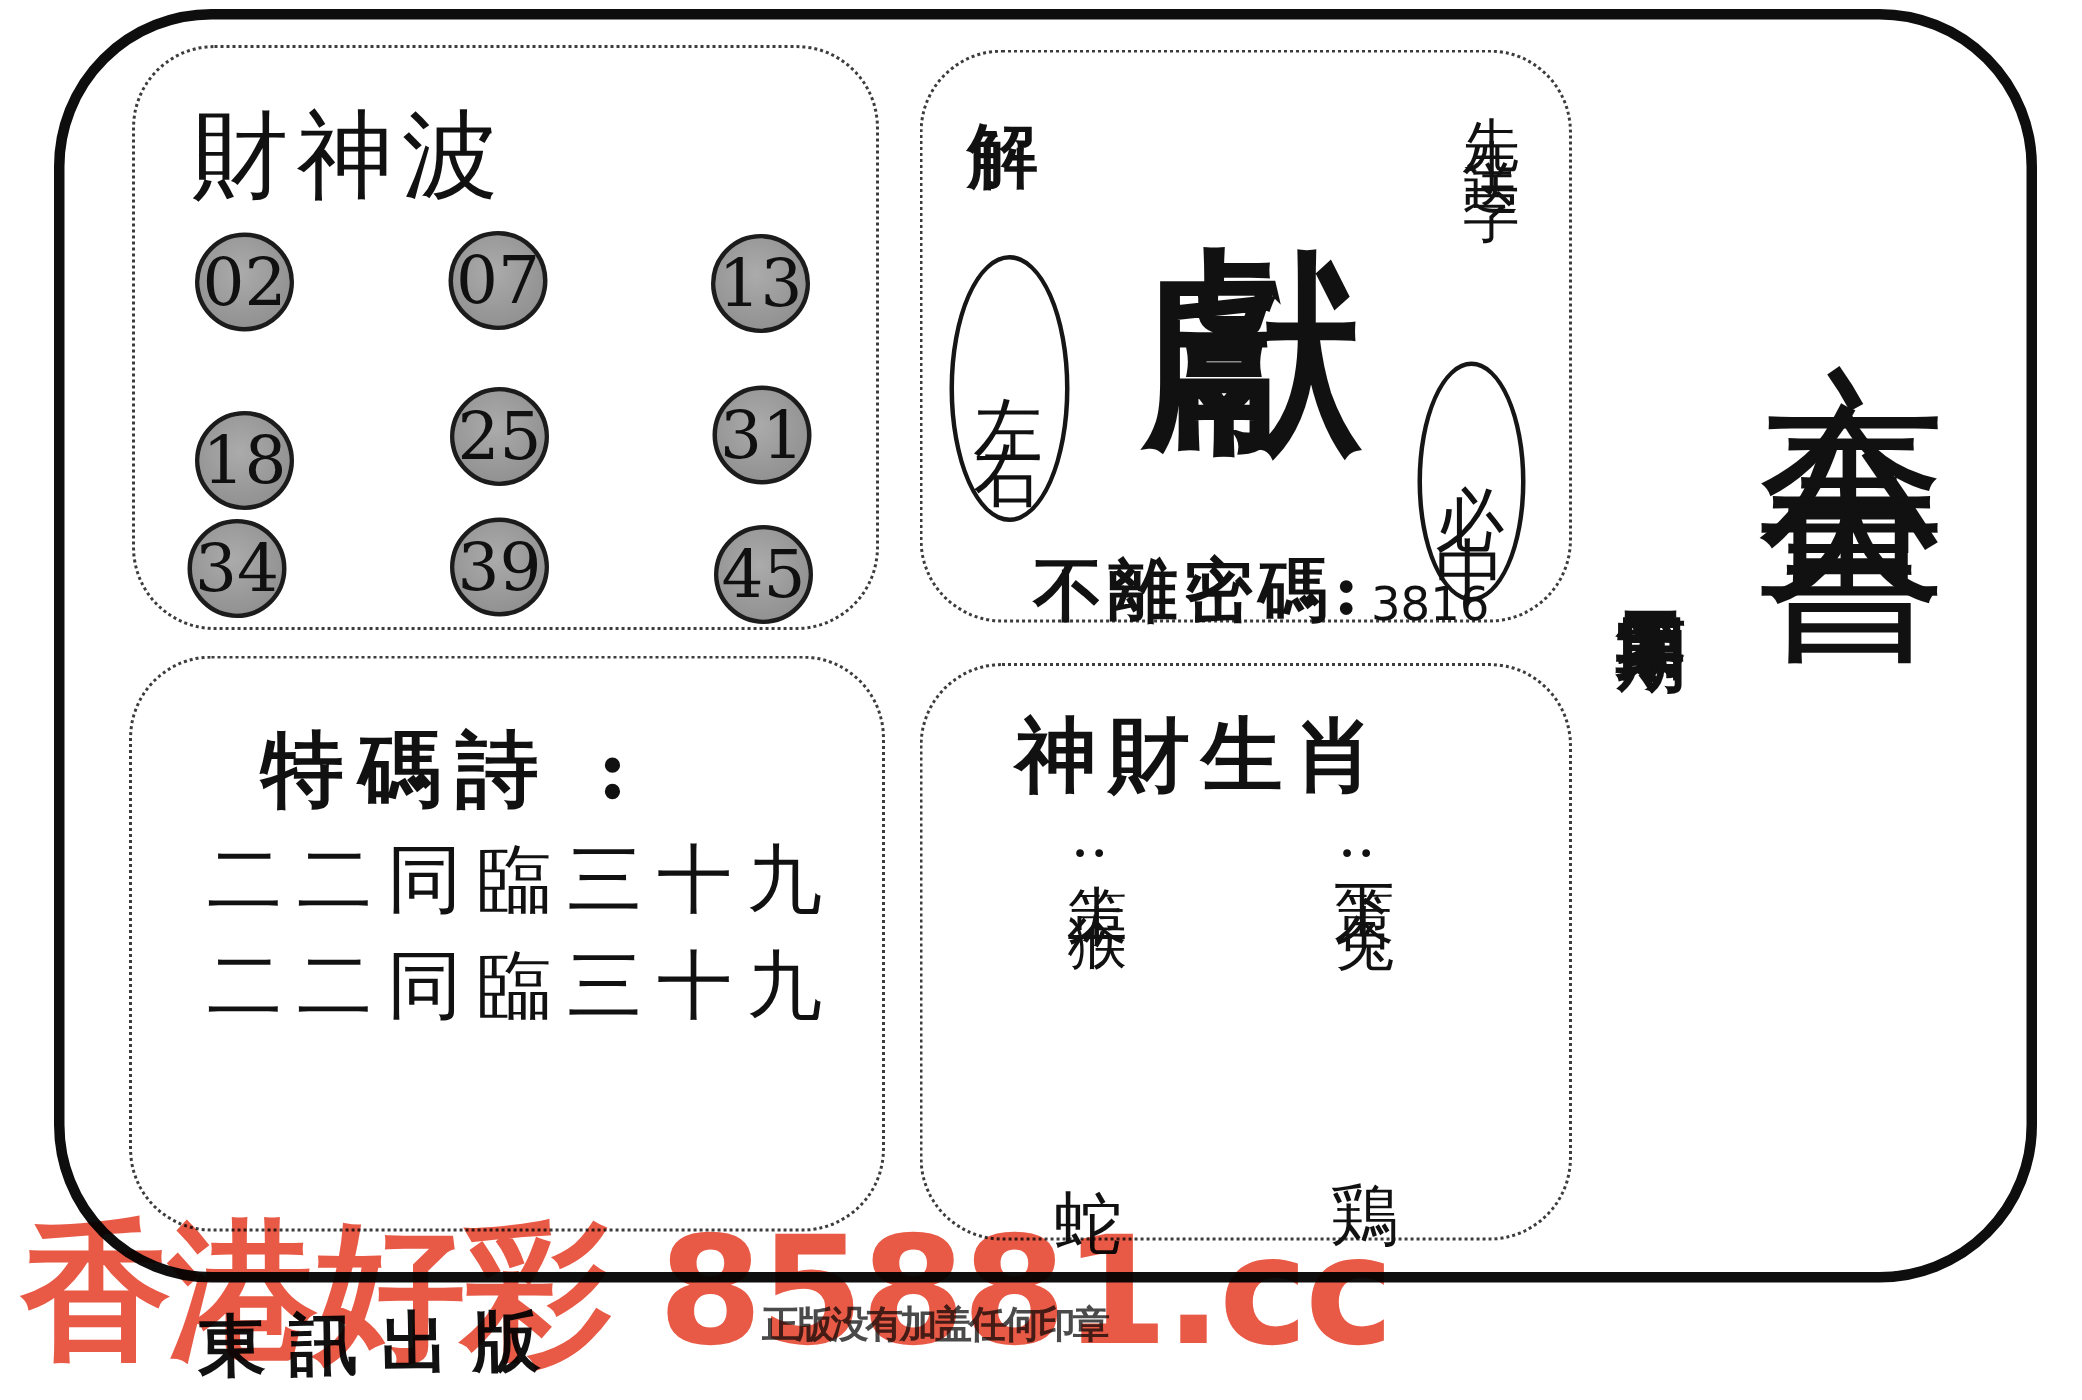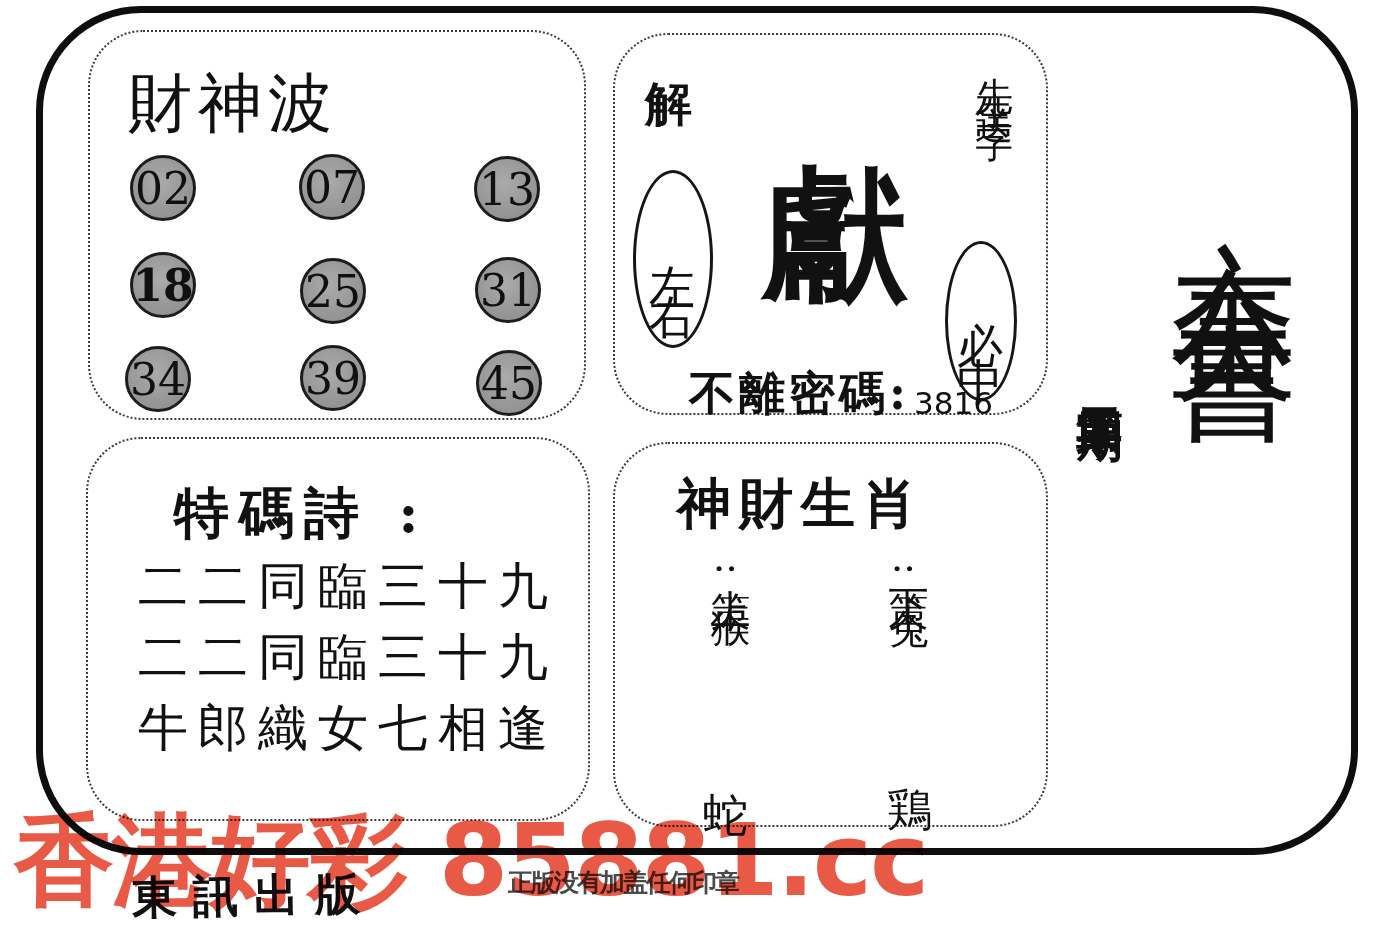--- a/index.html
+++ b/index.html
@@ -86,34 +86,33 @@
 </head>
 <body>
 
 <div class="abs outer-frame"></div>
 
 <div class="panel p-caishenbo">
   <div class="abs cs-title">財神波</div>
   <div class="ball" style="left:40px;  top:123px;">02</div>
   <div class="ball" style="left:209px; top:122px;">07</div>
   <div class="ball" style="left:384px; top:124px;">13</div>
-  <div class="ball" style="left:40px;  top:220px;font-weight:bold;">18</div>
+  <div class="ball" style="left:40px;  top:242px;">18</div>
   <div class="ball" style="left:210px; top:226px;">25</div>
   <div class="ball" style="left:385px; top:225px;">31</div>
   <div class="ball" style="left:35px;  top:314px;">34</div>
   <div class="ball" style="left:210px; top:313px;">39</div>
   <div class="ball" style="left:386px; top:318px;">45</div>
 </div>
 
 <div class="panel p-poem">
   <div class="abs poem-title">特碼詩 :</div>
   <div class="abs poem-lines">
     <div>二二同臨三十九</div>
     <div>二二同臨三十九</div>
-    <div>牛郎織女七相逢</div>
   </div>
 </div>
 
 <div class="panel p-jie">
   <div class="abs jie-char">解</div>
   <div class="oval oval-lr">
     <span class="vtext lr-text">左右</span>
   </div>
   <div class="abs main-char">獻</div>
   <div class="abs vtext sender-col">先生送字</div>

